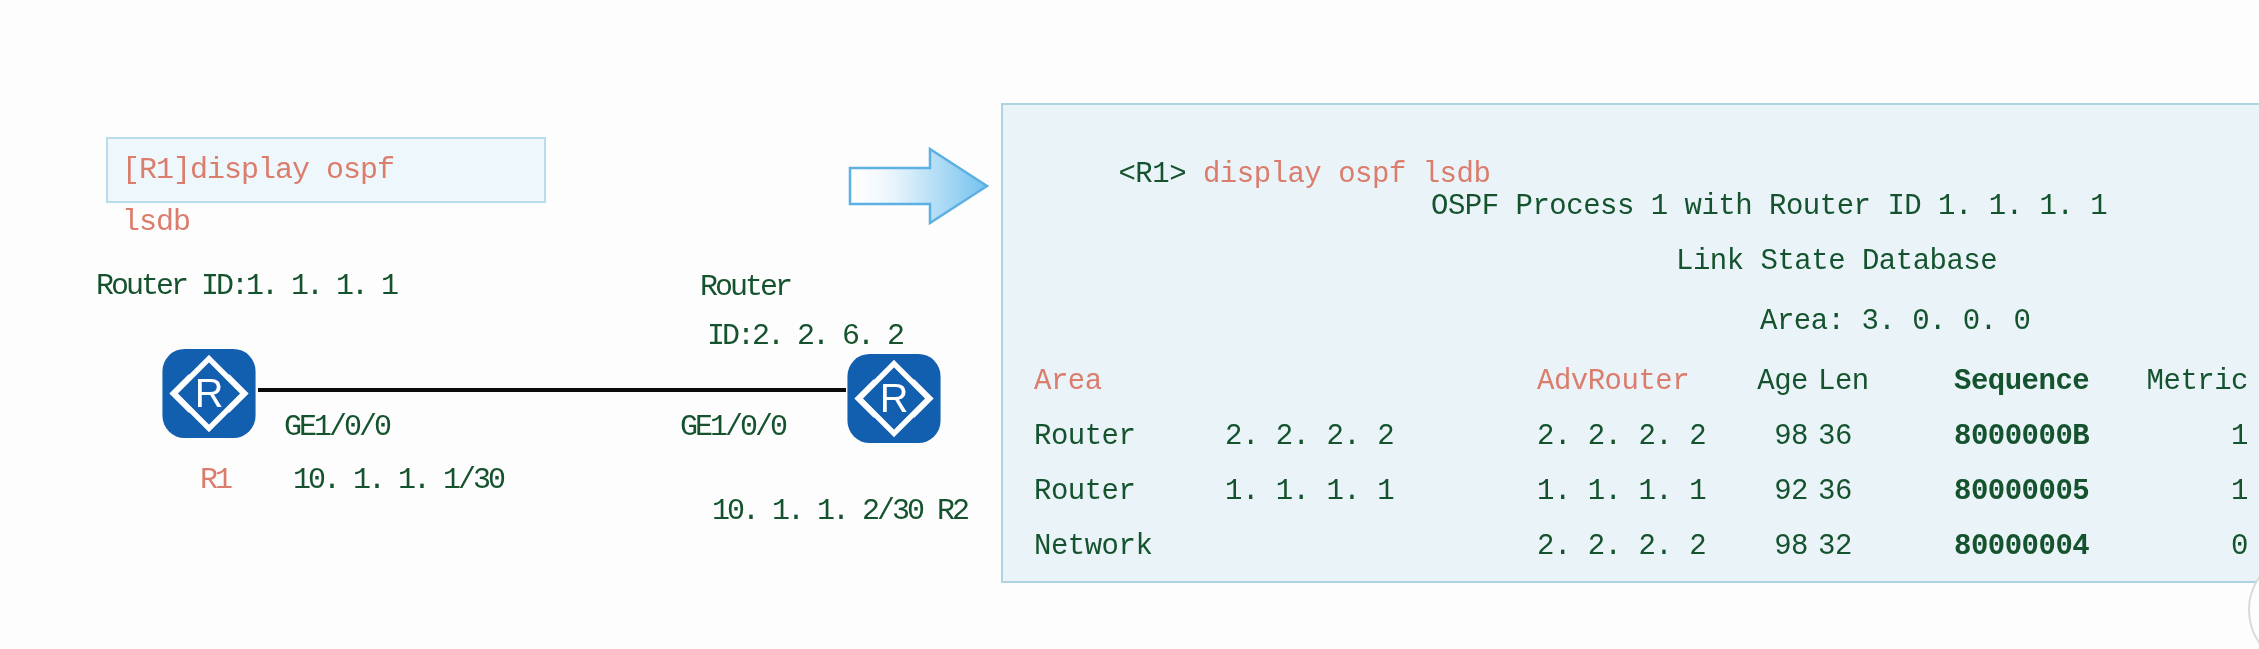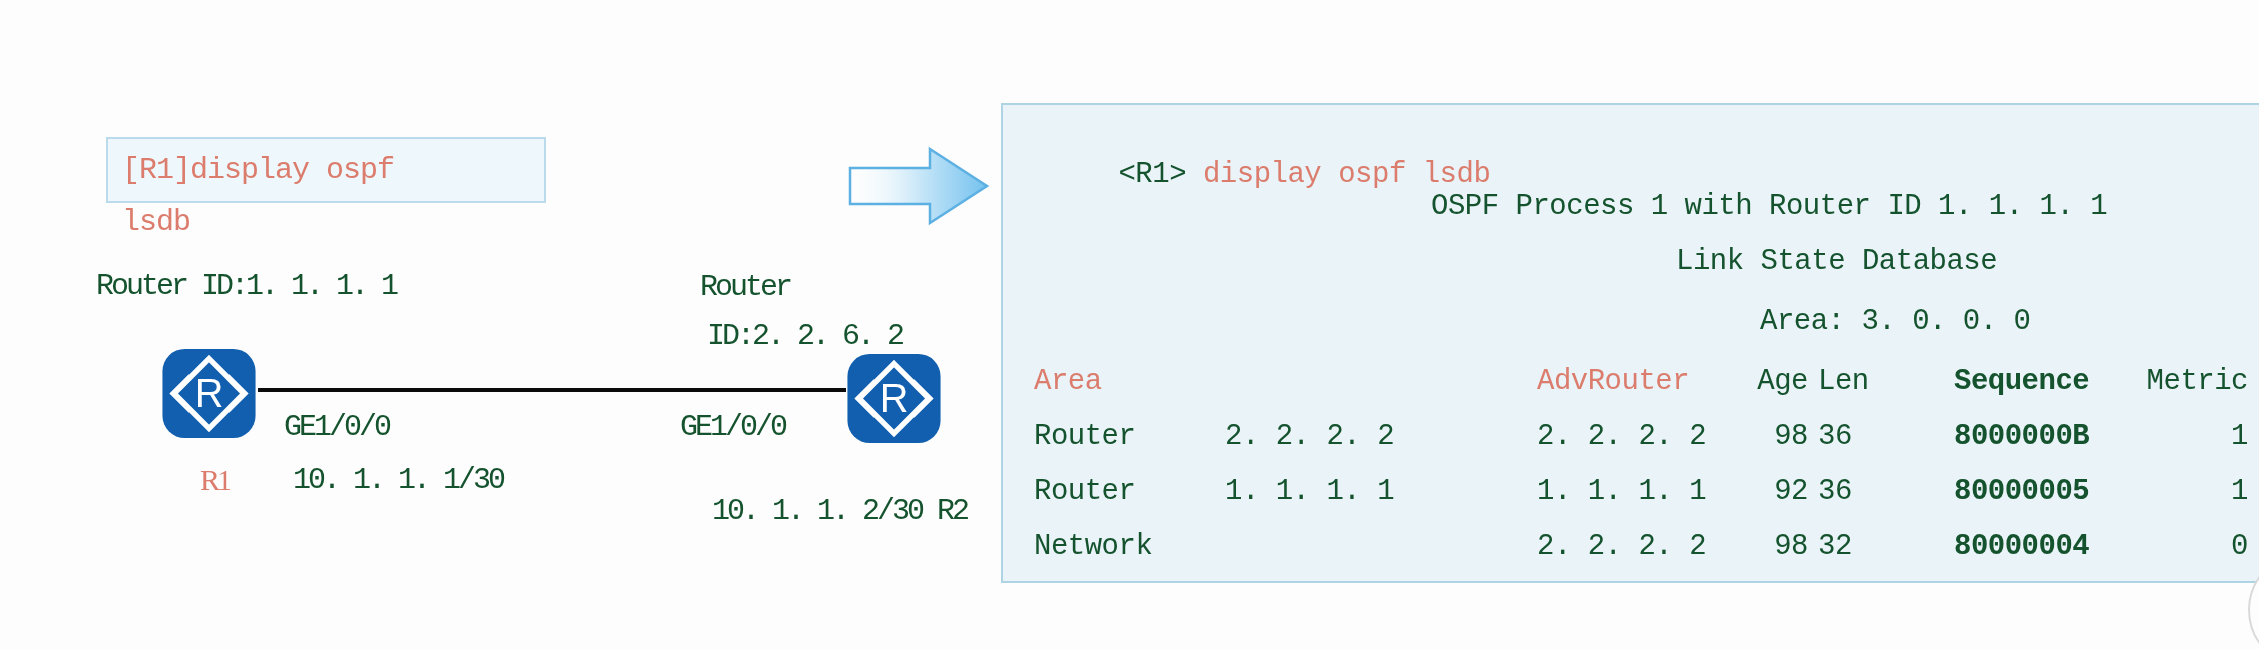--- a/index.html
+++ b/index.html
@@ -88,21 +88,21 @@
       <path d="M50 14 L86 50 L50 86 L14 50 Z" fill="none" stroke="#ffffff" stroke-width="5.5"></path>
       <polyline points="31,32 13,50 31,68" fill="none" stroke="#ffffff" stroke-width="5.5"></polyline>
       <polyline points="69,32 87,50 69,68" fill="none" stroke="#ffffff" stroke-width="5.5"></polyline>
       <text x="50" y="64" text-anchor="middle" font-size="41" fill="#ffffff" font-family="Liberation Sans, sans-serif">R</text>
     </svg>
   </div>
 
   <div class="abs dlabel black" style="left:284px;top:410px;">GE1/0/0</div>
   <div class="abs dlabel black" style="left:680px;top:410px;">GE1/0/0</div>
 
-  <div class="abs dlabel salmon" style="left:200px;top:463px;font-family:Liberation Serif, serif;">R1</div>
+  <div class="abs dlabel salmon" style="left:200px;top:463px;">R1</div>
   <div class="abs dlabel black" style="left:293px;top:463px;">10. 1. 1. 1/30</div>
 
   <div class="abs dlabel black" style="left:652px;top:460px;">
     <span>10. 1. 1. 2/30</span><span> </span><span>R2</span>
   </div>
 
   <div class="abs flow-arrow">
     <svg width="142" height="80" viewBox="0 0 142 80">
       <defs>
         <linearGradient id="ag" x1="0" y1="0" x2="1" y2="0">

